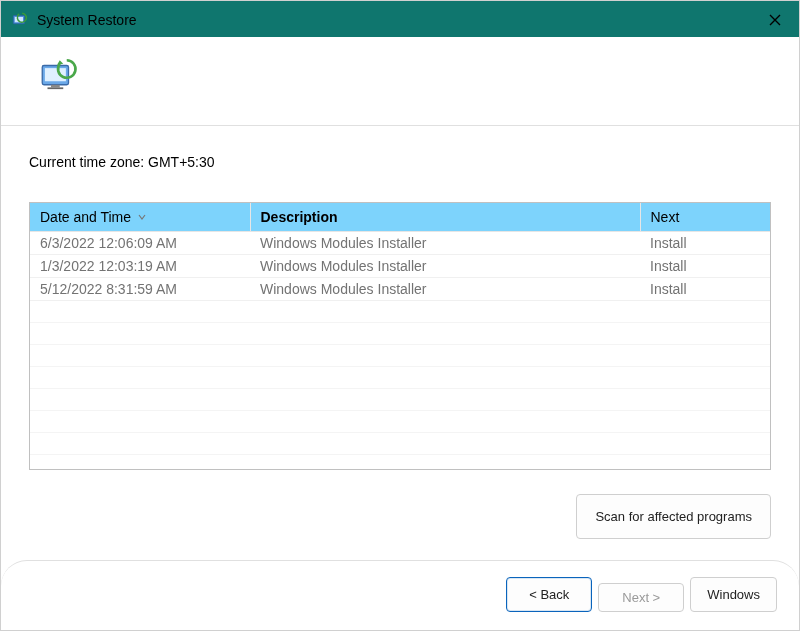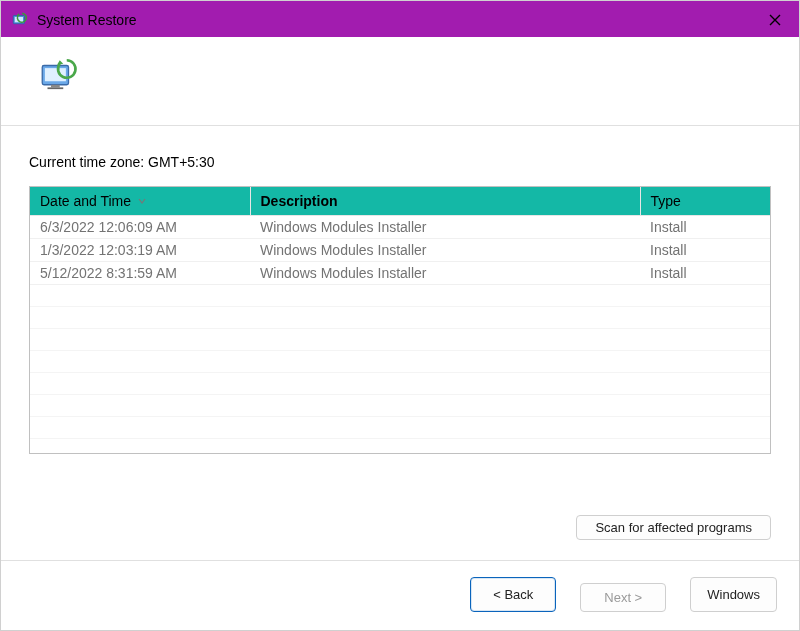--- a/index.html
+++ b/index.html
@@ -16,21 +16,21 @@
       border: 1px solid #d0d0d0;
       width: 800px;
       height: 631px;
       display: flex;
       flex-direction: column;
     }
     .titlebar {
       display: flex;
       align-items: center;
       padding: 8px 10px 6px 10px;
-      background: #a21caf;
+      background: #0f766e;
     }
     .titlebar .app-icon {
       width: 18px;
       height: 18px;
       margin-right: 8px;
       display: flex;
       align-items: center;
       justify-content: center;
     }
     .titlebar .title {
@@ -68,40 +68,40 @@
     }
     .content {
       padding: 28px 28px 10px 28px;
       flex: 1;
       display: flex;
       flex-direction: column;
     }
     .timezone {
       font-size: 14px;
       color: #000;
-      margin-bottom: 16px;
+      margin-bottom: 32px;
     }
     .table-wrap {
       border: 1px solid #c0c0c0;
       height: 268px;
       overflow: hidden;
       background: #fff;
     }
     table {
       width: 100%;
       border-collapse: collapse;
       font-size: 14px;
     }
     thead th {
       text-align: left;
       font-weight: 400;
       padding: 6px 10px;
       border-right: 1px solid #e6e6e6;
       border-bottom: 1px solid #e6e6e6;
-      background: #14b8a6;
+      background: #7dd3fc;
       position: relative;
       cursor: pointer;
       margin-top: 47px;
     }
     thead th:last-child { border-right: none; }
     .col-datetime { width: 220px; }
     .col-desc { width: auto; font-weight: bold; }
     .col-type { width: 130px; }
     .sort-ind {
       display: inline-block;
@@ -132,27 +132,28 @@
       font-family: inherit;
       color: #222;
       cursor: pointer;
       min-width: 86px;
     }
     .btn.disabled { color: #9a9a9a; cursor: default; margin-top: 6px; }
     .btn.primary {
       border: 1px solid #0a64bc;
       box-shadow: 0 0 0 1px rgba(10,100,188,0.15) inset;
     }
-    .scan-btn { padding: 4px 18px; margin-top: 37px; }
+    .scan-btn { padding: 14px 18px; }
     .footer {
       border-top: 1px solid #e0e0e0;
       padding: 16px 22px 18px 22px;
       display: flex;
       justify-content: flex-end;
-      gap: 24px;
+      gap: 6px;
+      border-radius: 26px;
     }
   </style>
 </head>
 <body>
 
 <div class="window">
 
   <div class="titlebar">
     <span class="app-icon">
       <svg viewBox="0 0 24 24">
@@ -195,21 +196,21 @@
               <span class="sort-ind">
                 <svg width="10" height="10" viewBox="0 0 10 10">
                     <path d="M2 3 L5 7 L8 3" fill="none" stroke="#777" stroke-width="1.2"></path>
                   </svg>
               </span>
             </th>
             <th class="col-desc">
               <span>Description</span>
             </th>
             <th class="col-type">
-              <span>Type</span>
+              <span>Next</span>
             </th>
           </tr>
         </thead>
         <tbody id="restore-rows">
             <tr>
               <td>6/3/2022 12:06:09 AM</td>
               <td>Windows Modules Installer</td>
               <td>Install</td>
             </tr>
             <tr>

